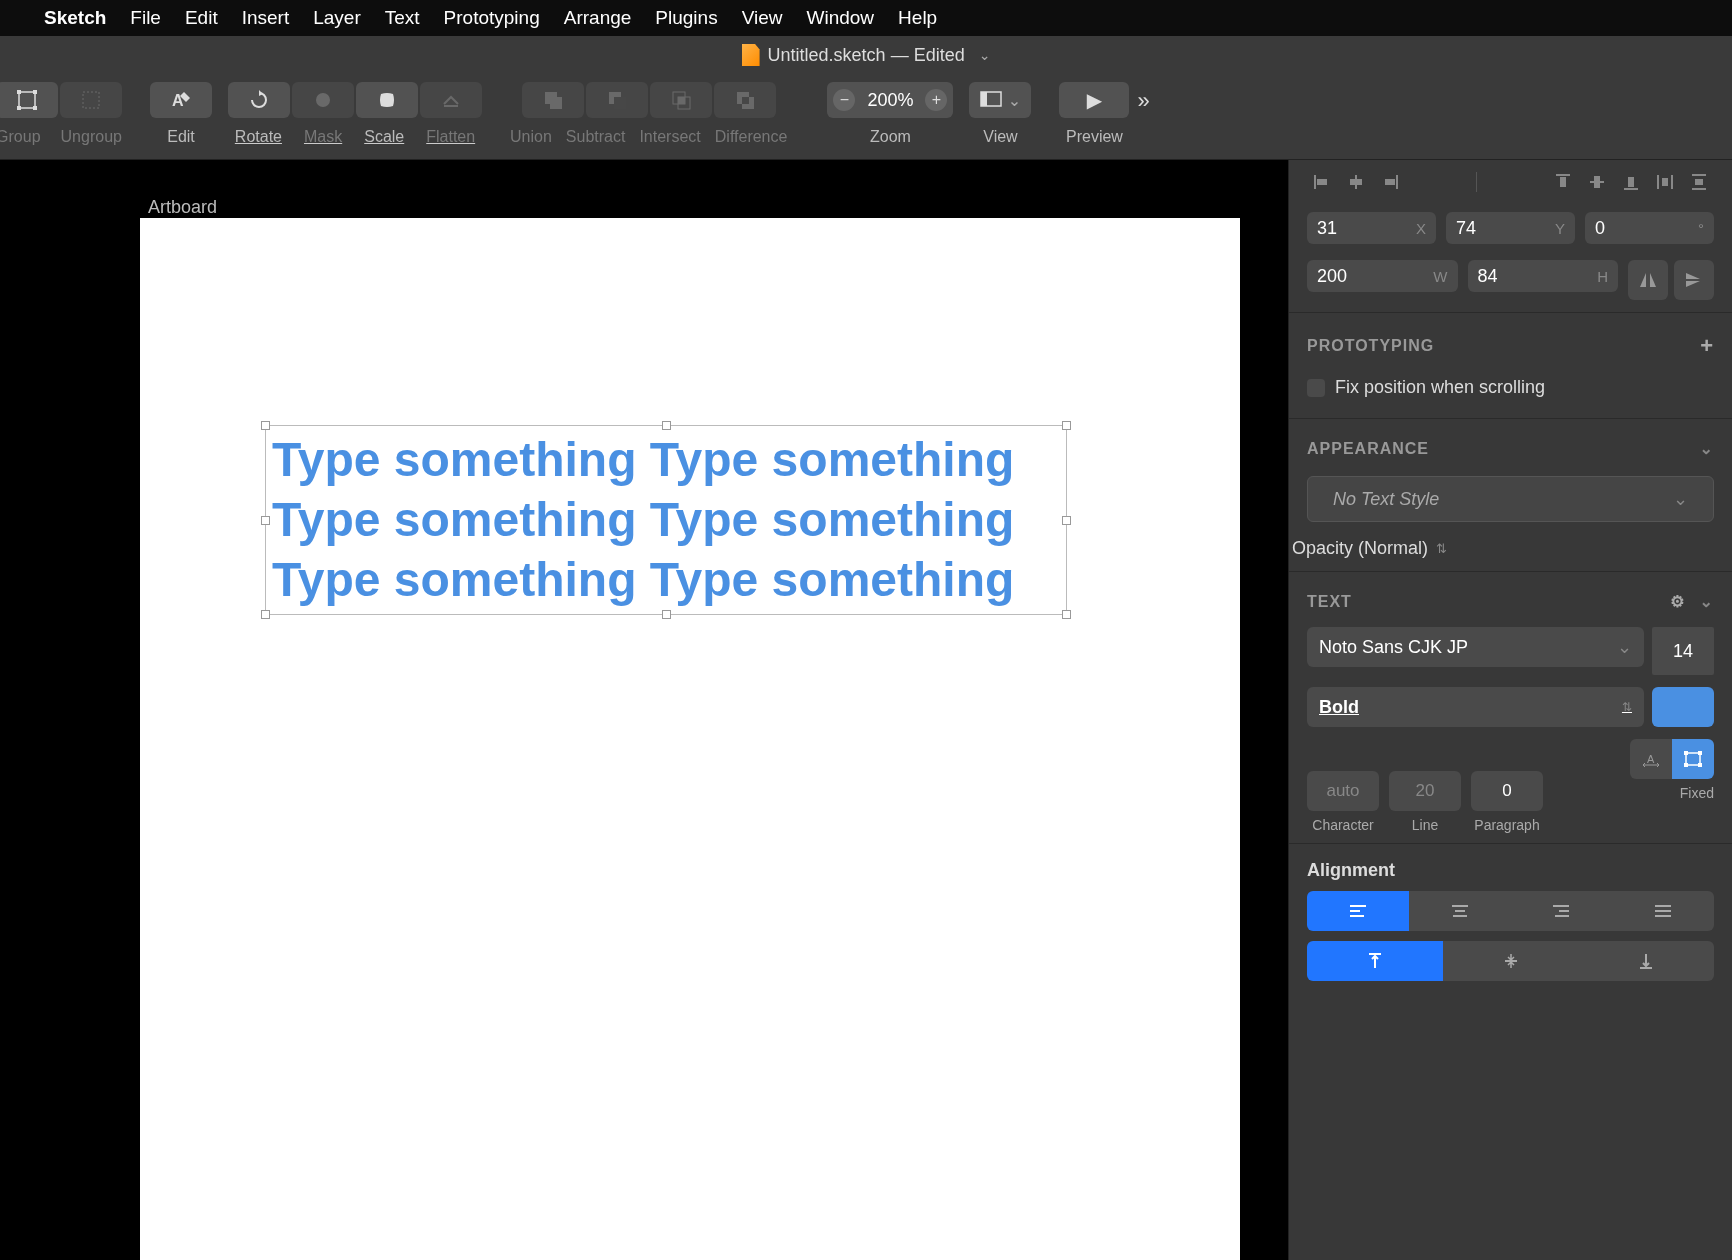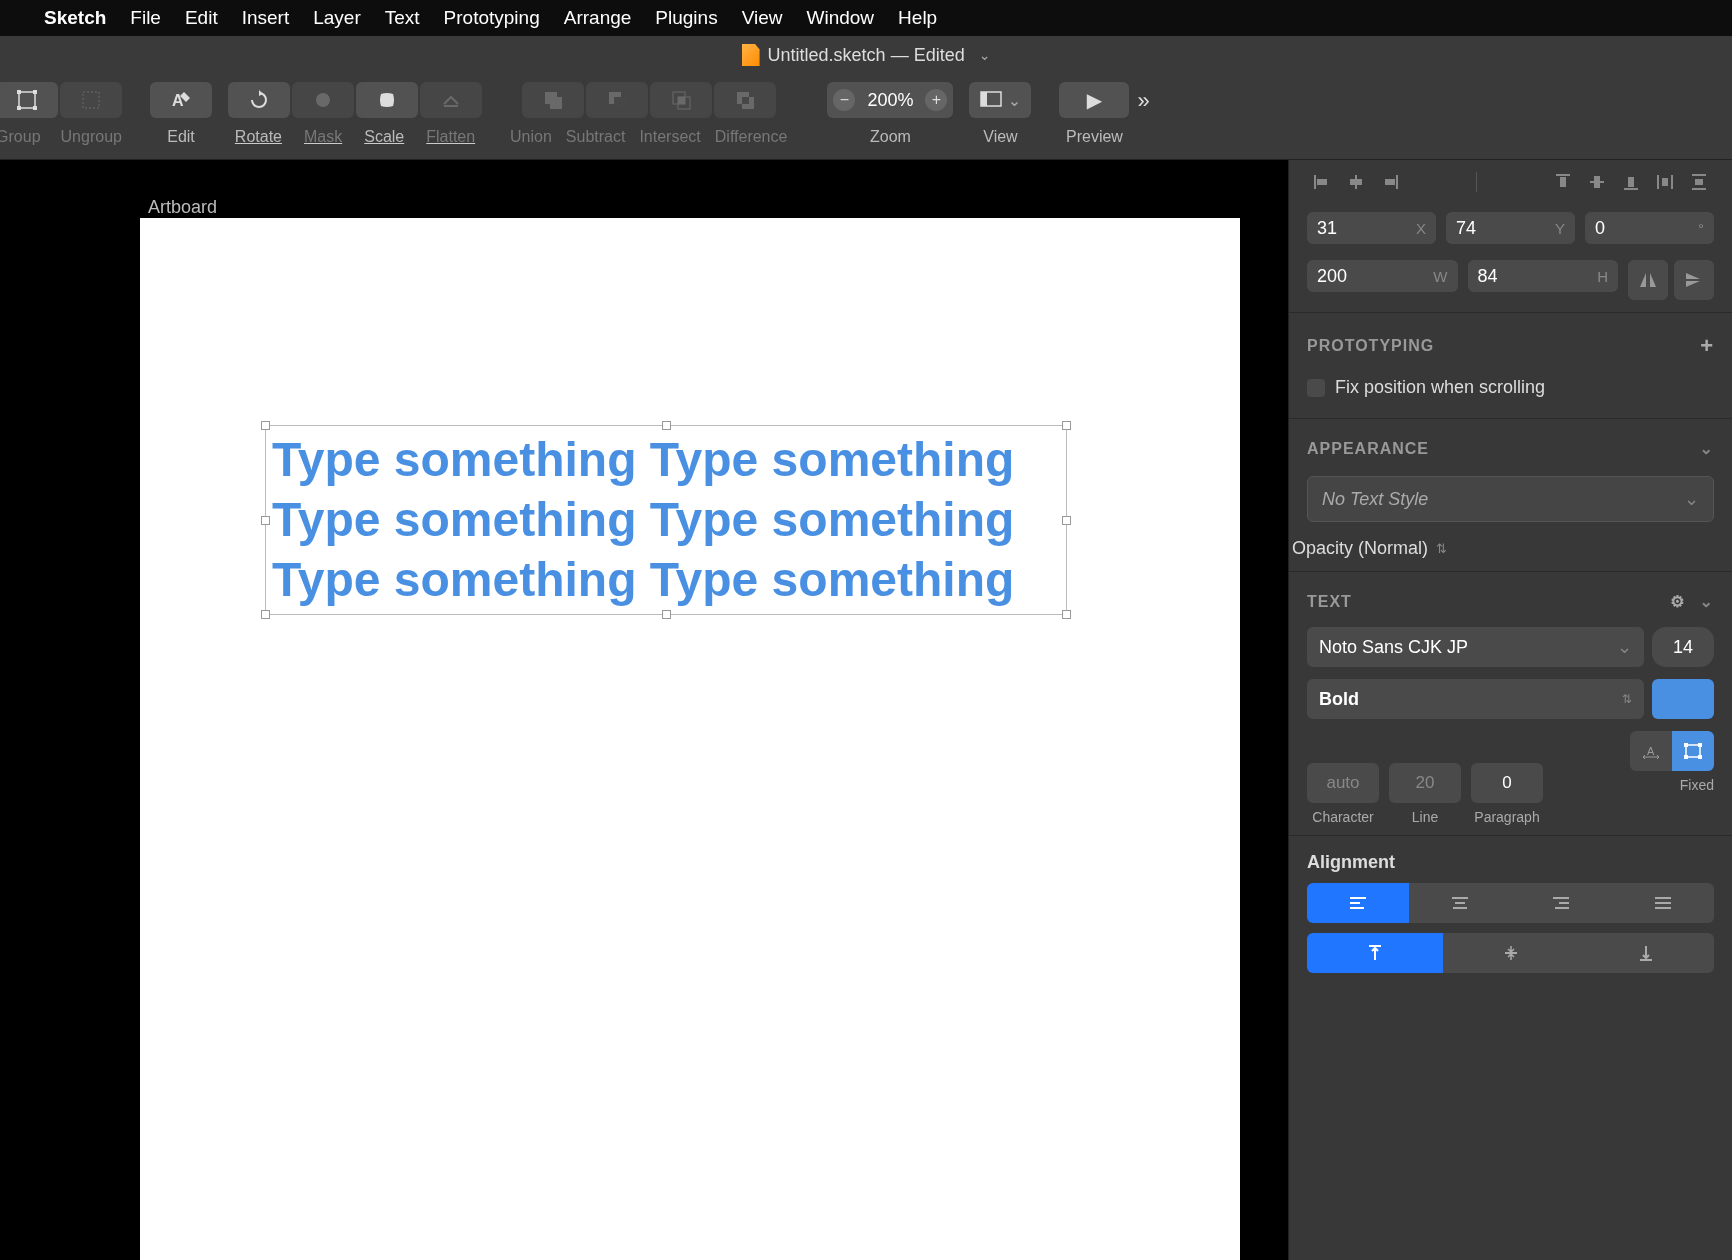--- a/index.html
+++ b/index.html
@@ -54,32 +54,32 @@
 .pos-field { flex: 1; height: 24px; background: #4a4a4a; border-radius: 6px; display: flex; align-items: center; padding: 16px 10px; justify-content: space-between; gap: 10px; }
 .pos-field input { background: transparent; border: none; color: #fff; font-size: 18px; width: 50px; outline: none; }
 .pos-field .unit { color: #888; font-size: 15px; }
 .flip-btns { display: flex; gap: 6px; }
 .flip-btn { width: 40px; height: 40px; background: #4a4a4a; border-radius: 6px; display: flex; align-items: center; justify-content: center; color: #999; }
 .section-hdr { display: flex; justify-content: space-between; align-items: center; padding: 16px 18px 10px 18px; font-size: 16px; letter-spacing: 1px; color: #999; font-weight: 600; }
 .section-hdr .plus { font-size: 22px; color: #aaa; }
 .checkbox-row { display: flex; align-items: center; gap: 10px; padding: 8px 18px 16px 18px; font-size: 18px; color: #ddd; }
 .checkbox { width: 18px; height: 18px; background: #4a4a4a; border-radius: 4px; }
 .divider { height: 1px; background: #2a2a2a; margin: 4px 0; }
-.style-select { margin: 8px 18px; height: 46px; background: #454545; border: 1px solid #555; border-radius: 6px; display: flex; align-items: center; padding: 0 14px; justify-content: space-between; color: #aaa; font-style: italic; font-size: 18px; }
+.style-select { margin: 8px 18px; height: 46px; background: #454545; border: 1px solid #555; border-radius: 6px; display: flex; align-items: center; padding: 0 25px; justify-content: space-between; color: #aaa; font-style: italic; font-size: 18px; }
 .opacity-row { padding: 8px 3px; display: flex; align-items: center; gap: 8px; font-size: 18px; color: #ddd; }
 .opacity-row .chev-ud { color: #888; font-size: 13px; }
 .slider-row { padding: 4px 18px 14px 18px; display: flex; align-items: center; gap: 10px; }
 .slider-track { flex: 1; height: 4px; background: #4a90e2; border-radius: 2px; position: relative; }
 .slider-thumb { position: absolute; right: -8px; top: -7px; width: 18px; height: 18px; border-radius: 50%; background: #ddd; }
 .slider-val { width: 72px; height: 36px; background: #454545; border-radius: 6px; display: flex; align-items: center; justify-content: center; font-size: 17px; color: #fff; }
 .font-row { padding: 6px 18px; display: flex; gap: 8px; }
 .font-select { flex: 1; height: 40px; background: #4a4a4a; border-radius: 6px; display: flex; align-items: center; padding: 0 12px; justify-content: space-between; color: #fff; font-size: 18px; }
-.size-field { width: 62px; height: 40px; background: #4a4a4a; border-radius: 14px; display: flex; align-items: center; justify-content: center; color: #fff; font-size: 18px; }
+.size-field { width: 62px; height: 48px; background: #4a4a4a; border-radius: 2px; display: flex; align-items: center; justify-content: center; color: #fff; font-size: 18px; }
 .weight-row { padding: 6px 18px; display: flex; gap: 8px; }
-.weight-select { flex: 1; height: 40px; background: #4a4a4a; border-radius: 6px; display: flex; align-items: center; padding: 0 12px; justify-content: space-between; color: #fff; font-size: 18px; font-weight: 700; }
+.weight-select { flex: 1; height: 40px; background: #4a4a4a; border-radius: 6px; display: flex; align-items: center; padding: 0 12px; justify-content: space-between; color: #fff; font-size: 18px; font-weight: 700; text-decoration: underline; }
 .color-swatch { width: 62px; height: 40px; background: #4a90e2; border-radius: 6px; }
 .spacing-row { padding: 6px 18px; display: flex; gap: 10px; align-items: flex-start; }
 .spacing-field { width: 72px; margin-top: 32px; }
 .spacing-field .fld { height: 40px; background: #4a4a4a; border-radius: 6px; display: flex; align-items: center; justify-content: center; color: #888; font-size: 17px; }
 .spacing-field .fld.active { color: #fff; }
 .spacing-field .lbl { font-size: 14px; color: #aaa; text-align: center; margin-top: 6px; }
 .spacing-spacer { flex: 1; }
 .text-mode { display: flex; flex-direction: column; align-items: flex-end; }
 .text-mode-btns { display: flex; gap: 0; }
 .text-mode-btn { width: 42px; height: 40px; background: #4a4a4a; display: flex; align-items: center; justify-content: center; color: #999; font-size: 16px; }

